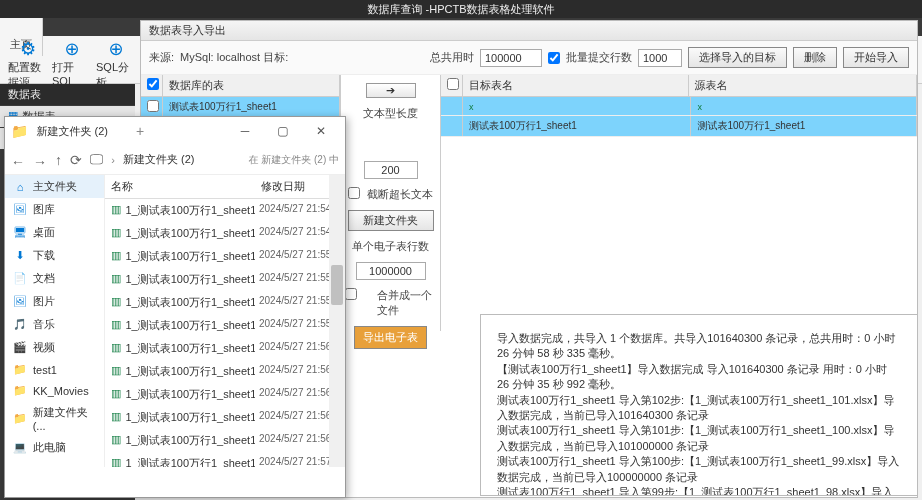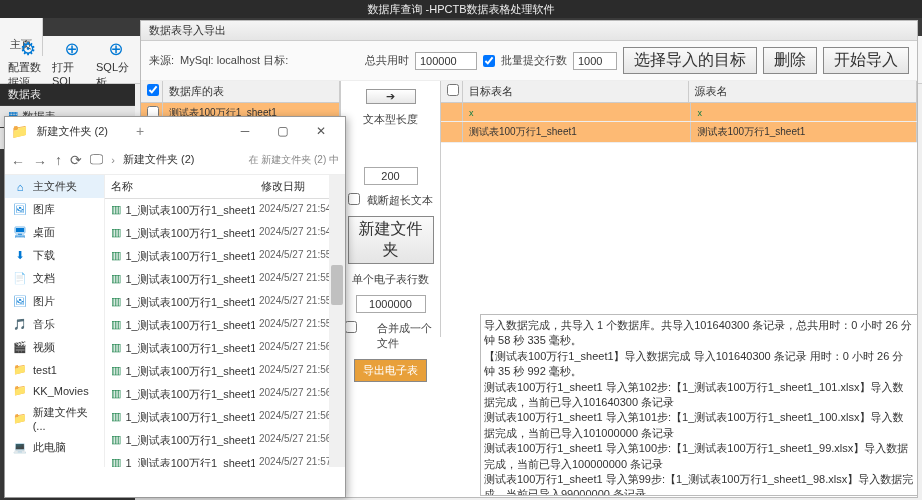--- a/index.html
+++ b/index.html
@@ -15,34 +15,34 @@
 .ribbon .gl{font-size:10px;color:#555}
 .sidebar{position:absolute;left:0;top:84px;width:135px;background:#3a3a3a;height:416px}
 .sb-h{background:#2b2b2b;color:#eee;padding:3px 8px;font-size:11px}
 .sb-i{background:#e5e5e5;padding:3px 8px;margin:1px 0;font-size:11px;display:flex;gap:4px}
 .sb-i .ic{color:#0078d4}
 .panel{position:absolute;left:140px;top:20px;right:4px;height:478px;background:#fff;border:1px solid #bbb}
 .phdr{background:linear-gradient(#f5f5f5,#e5e5e5);border-bottom:1px solid #ccc;padding:2px 8px;font-size:11px}
 .prow{display:flex;align-items:center;padding:6px 8px;gap:6px;border-bottom:1px solid #eee;background:#fafafa}
 .lbl{font-size:11px;color:#444}
 .inp{border:1px solid #aaa;padding:2px 4px;font-size:11px;width:62px;background:#fff}
-.btn{border:1px solid #888;background:linear-gradient(#fafafa,#e5e5e5);padding:2px 10px;font-size:16px;cursor:pointer}
+.btn{border:1px solid #888;background:linear-gradient(#fafafa,#e5e5e5);padding:2px 10px;font-size:11px;cursor:pointer}
 .chk{width:12px;height:12px}
 .body{display:flex;height:calc(100% - 220px)}
 .gridL{width:200px;border-right:1px solid #ccc}
 .mid{width:100px;display:flex;flex-direction:column;align-items:center;gap:8px;padding:8px 4px;border-right:1px solid #ccc}
 .gridR{flex:1}
 .ghdr{display:flex;background:#f0f0f0;border-bottom:1px solid #ccc}
 .gcell{padding:3px 6px;border-right:1px solid #ccc;font-size:11px}
 .grow{display:flex;border-bottom:1px solid #eee}
-.grow .gcell{background:#fdba74}
+.grow .gcell{background:#7dd3fc}
 .arrow-btn{width:50px;height:22px;border:1px solid #999;background:linear-gradient(#fff,#e8e8e8);display:flex;align-items:center;justify-content:center;color:#0078d4;cursor:pointer}
 .mlbl{font-size:11px;color:#444}
 .mbtn{border:1px solid #888;background:#e8a03a;color:#fff;padding:3px 8px;font-size:11px;cursor:pointer}
-.log{position:absolute;left:480px;right:4px;bottom:4px;top:314px;border:1px solid #bbb;background:#fff;overflow:auto;padding:3px;font-size:10px;line-height:1.4;color:#555}
+.log{position:absolute;left:480px;right:4px;bottom:4px;top:314px;border:1px solid #bbb;background:#fff;overflow:auto;padding:16px;font-size:10px;line-height:1.4;color:#555}
 .explorer{position:absolute;left:4px;top:116px;width:342px;height:382px;background:#fff;border:1px solid #999;box-shadow:2px 2px 8px rgba(0,0,0,.3);z-index:100}
 .ex-title{height:28px;display:flex;align-items:center;padding:0 6px;gap:8px}
 .ex-title .ficon{color:#f0b429;font-size:14px}
 .ex-title .wbtns{margin-left:auto;display:flex;gap:2px}
 .ex-title .wbtn{width:36px;height:24px;display:flex;align-items:center;justify-content:center;cursor:pointer;font-size:12px;color:#555}
 .ex-nav{height:30px;display:flex;align-items:center;padding:0 6px;gap:8px;border-bottom:1px solid #eee}
 .ex-nav .nbtn{color:#666;font-size:14px;cursor:pointer}
 .ex-tool{height:30px;display:flex;align-items:center;padding:0 8px;gap:12px;border-bottom:1px solid #eee;color:#555}
 .ex-tool .tb{cursor:pointer;font-size:13px}
 .ex-body{display:flex;height:calc(100% - 88px)}

